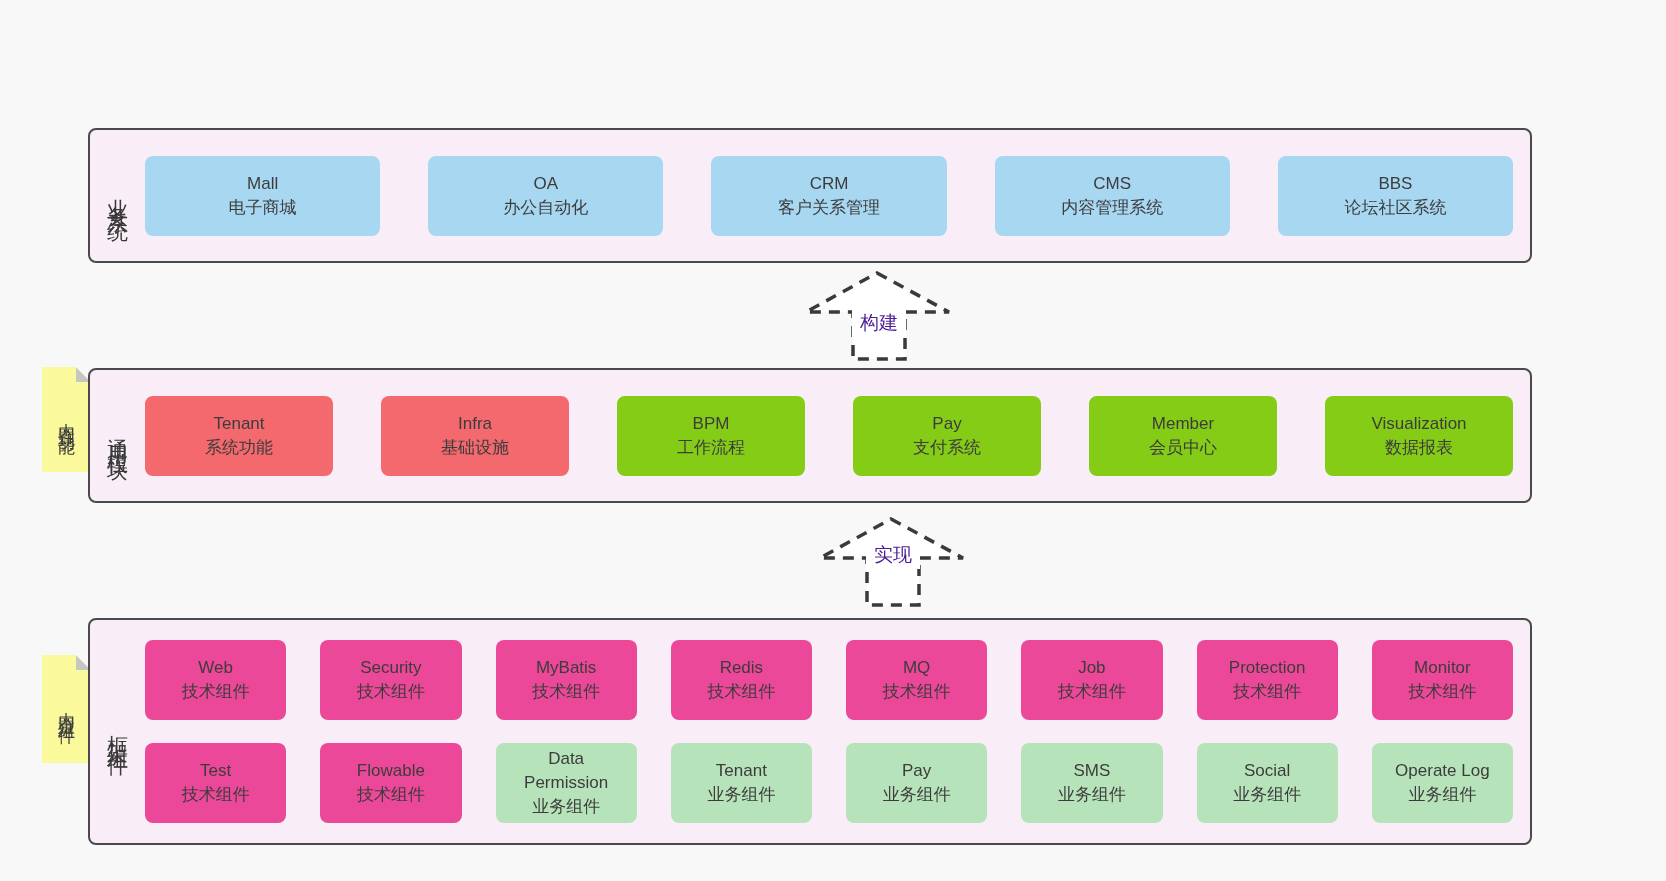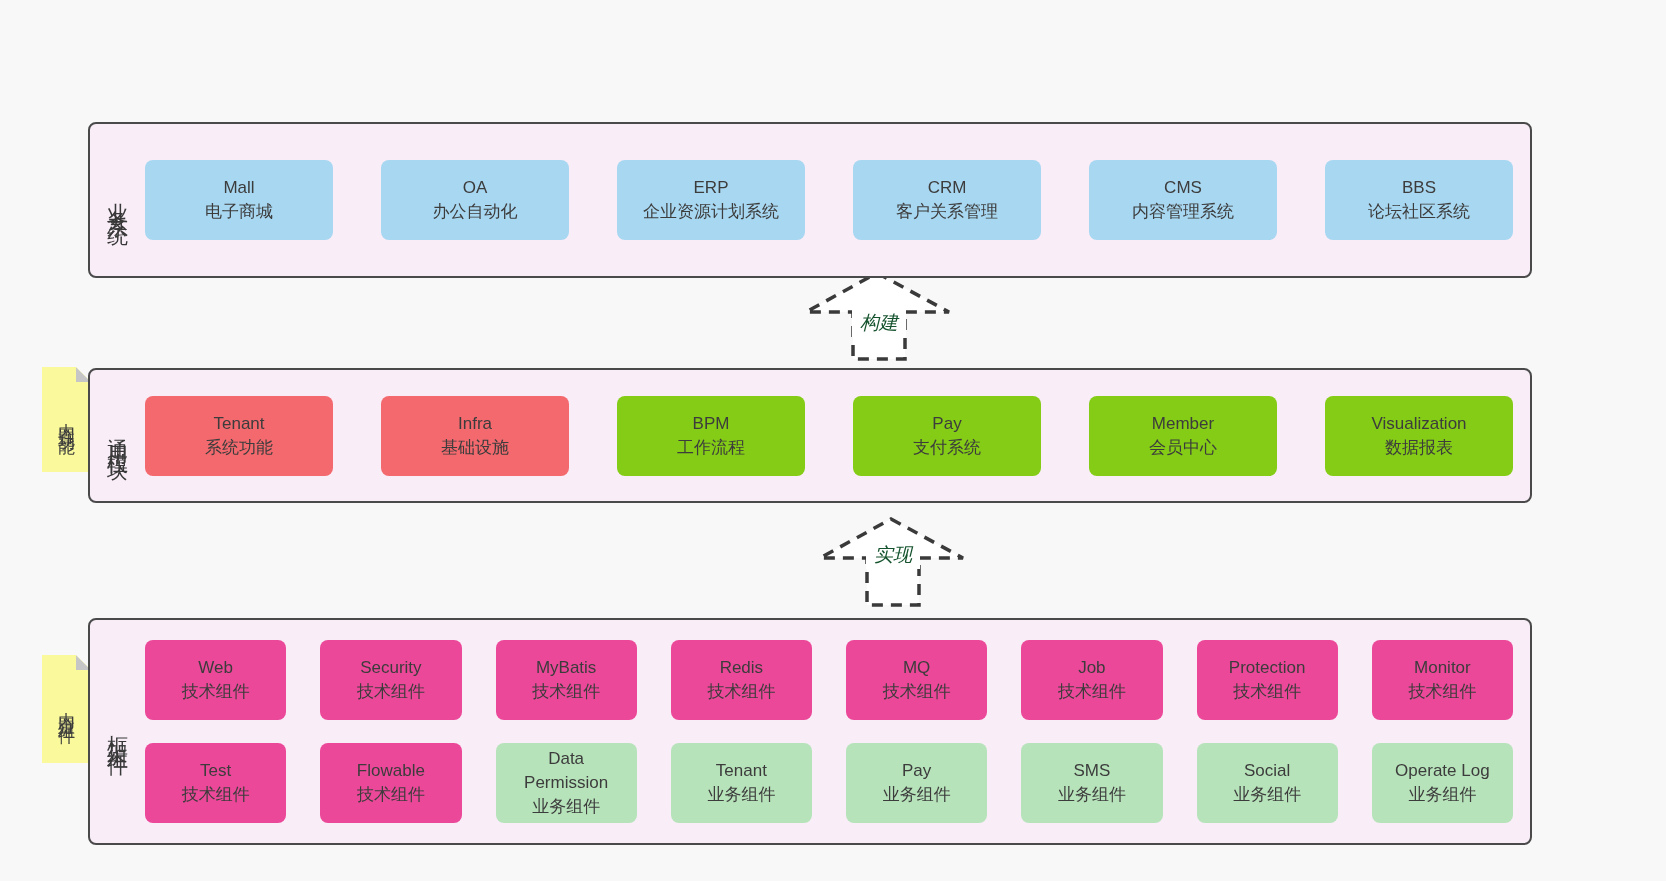--- a/index.html
+++ b/index.html
@@ -17,21 +17,21 @@
     position:absolute;
     left:88px;
     width:1444px;
     background:#f9eef8;
     border:2px solid #4a4a4a;
     border-radius:8px;
     display:flex;
     align-items:center;
     z-index:1;
   }
-  #sec-business   { top:122px; height:156px; }
+  #sec-business   { top:128px; height:135px; }
   #sec-modules    { top:368px; height:135px; }
   #sec-components { top:618px; height:227px; }
 
   .v-label {
     width:55px;
     flex:0 0 55px;
     display:flex;
     justify-content:center;
     align-items:center;
   }
@@ -88,22 +88,21 @@
   .arrow-label {
     position:absolute;
     z-index:2;
     width:54px;
     height:28px;
     background:#ffffff;
     display:flex;
     align-items:center;
     justify-content:center;
     font-size:19px;
-    color:#14532d;
-    font-style:italic;
+    color:#4c1d95;
   }
   #arrow-build-label     { left:852px; top:309px; }
   #arrow-implement-label { left:866px; top:541px; }
 
   
   .sticky {
     position:absolute;
     left:42px;
     width:49px;
     background:#fafa9d;
@@ -141,24 +140,20 @@
   <div class="boxes">
     <div class="box blue">
       <span class="nm">Mall</span>
       <span class="ds">电子商城</span>
     </div>
     <div class="box blue">
       <span class="nm">OA</span>
       <span class="ds">办公自动化</span>
     </div>
     <div class="box blue">
-      <span class="nm">ERP</span>
-      <span class="ds">企业资源计划系统</span>
-    </div>
-    <div class="box blue">
       <span class="nm">CRM</span>
       <span class="ds">客户关系管理</span>
     </div>
     <div class="box blue">
       <span class="nm">CMS</span>
       <span class="ds">内容管理系统</span>
     </div>
     <div class="box blue">
       <span class="nm">BBS</span>
       <span class="ds">论坛社区系统</span>

